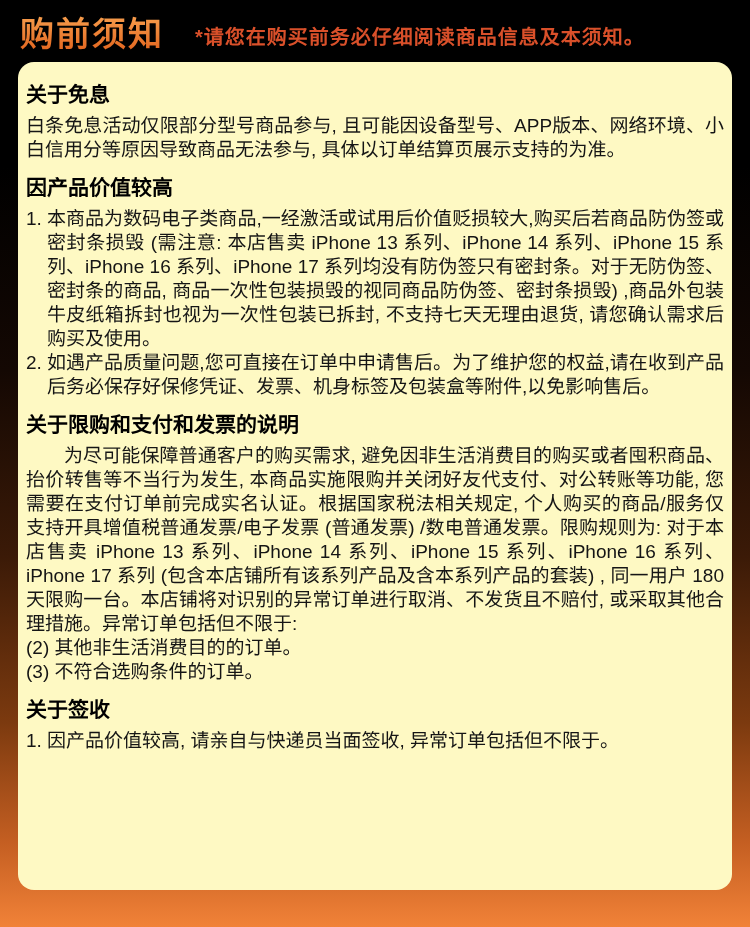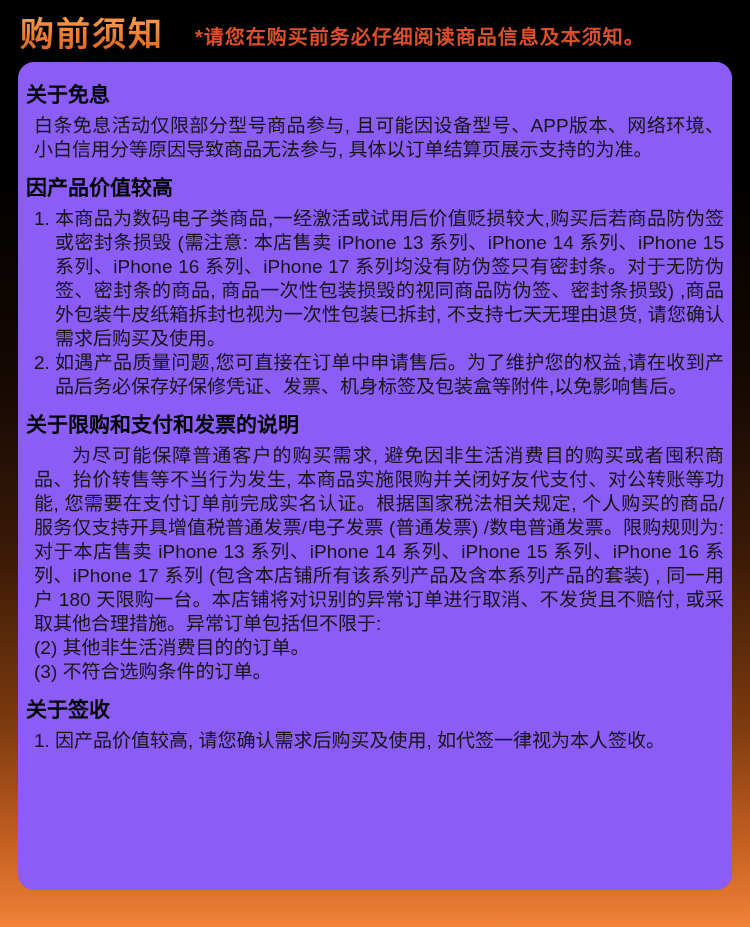--- a/index.html
+++ b/index.html
@@ -31,37 +31,37 @@
     margin-top: 8px;
     font-size: 20px;
     font-weight: bold;
     color: #d9502a;
     letter-spacing: 1px;
   }
   .card {
     margin: 0 18px;
     height: 828px;
     overflow: hidden;
-    background: #8b5cf6;
+    background: #fef9c3;
     border-radius: 16px;
     padding: 14px 8px 16px 8px;
     color: #151515;
     font-size: 19px;
     line-height: 24px;
   }
   .notice-section { margin-top: 13px; }
   .notice-section:first-child { margin-top: 6px; }
   .sec-heading {
     font-size: 21px;
     line-height: 26px;
     font-weight: bold;
     color: #000000;
     margin-bottom: 6px;
   }
-  .blk { text-align: justify; margin-left: 8px; }
+  .blk { text-align: justify; }
   .p-indent { text-indent: 2em; }
   .li { position: relative; padding-left: 21px; }
   .li .num { position: absolute; left: 0; top: 0; }
 </style>
 </head>
 <body>
 
 <header class="header">
   <h1 class="page-title">购前须知</h1>
   <span class="header-warning">*请您在购买前务必仔细阅读商品信息及本须知。</span>
@@ -78,15 +78,15 @@
       <div class="blk li"><span class="num">2.</span><span>如遇产品质量问题,您可直接在订单中申请售后。为了维护您的权益,请在收到产品后务必保存好保修凭证、发票、机身标签及包装盒等附件,以免影响售后。</span></div>
     </section>
     <section class="notice-section">
       <h2 class="sec-heading">关于限购和支付和发票的说明</h2>
       <div class="blk p-indent">为尽可能保障普通客户的购买需求, 避免因非生活消费目的购买或者囤积商品、抬价转售等不当行为发生, 本商品实施限购并关闭好友代支付、对公转账等功能, 您需要在支付订单前完成实名认证。根据国家税法相关规定, 个人购买的商品/服务仅支持开具增值税普通发票/电子发票 (普通发票) /数电普通发票。限购规则为: 对于本店售卖 iPhone 13 系列、iPhone 14 系列、iPhone 15 系列、iPhone 16 系列、iPhone 17 系列 (包含本店铺所有该系列产品及含本系列产品的套装) , 同一用户 180 天限购一台。本店铺将对识别的异常订单进行取消、不发货且不赔付, 或采取其他合理措施。异常订单包括但不限于:</div>
       <div class="blk p">(2) 其他非生活消费目的的订单。</div>
       <div class="blk p">(3) 不符合选购条件的订单。</div>
     </section>
     <section class="notice-section">
       <h2 class="sec-heading">关于签收</h2>
-      <div class="blk li"><span class="num">1.</span><span>因产品价值较高, 请您确认需求后购买及使用, 如代签一律视为本人签收。</span></div>
+      <div class="blk li"><span class="num">1.</span><span>因产品价值较高, 请亲自与快递员当面签收, 异常订单包括但不限于。</span></div>
     </section>
   </main>
 
 </body></html>

